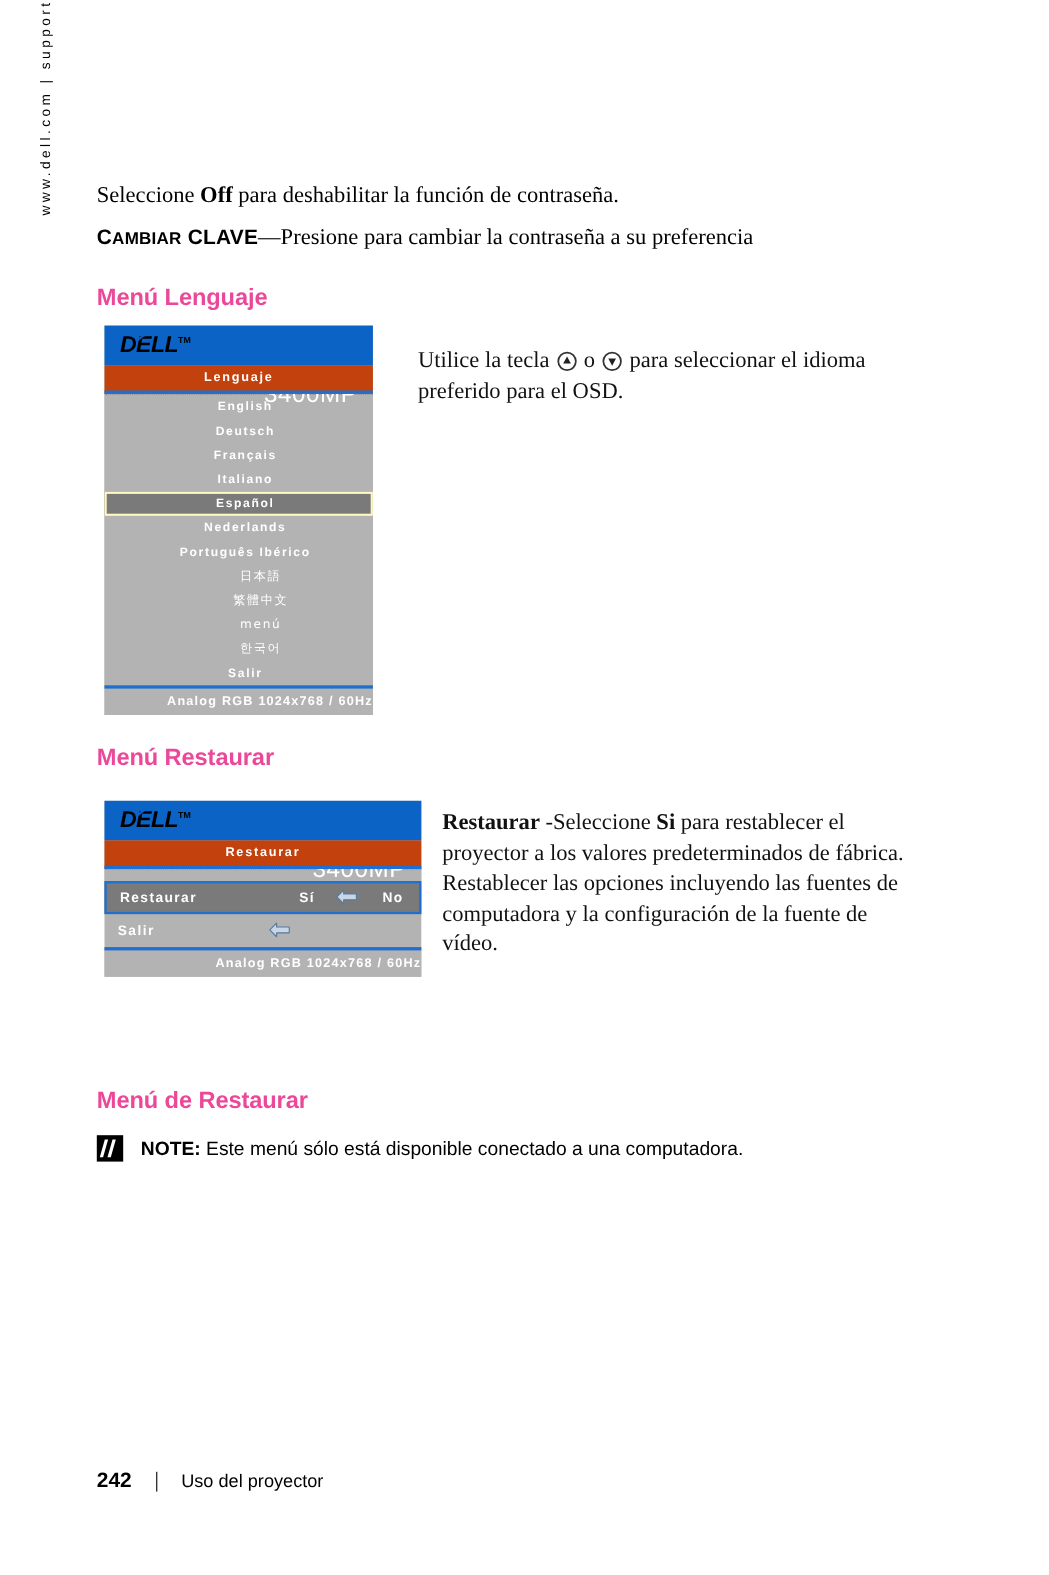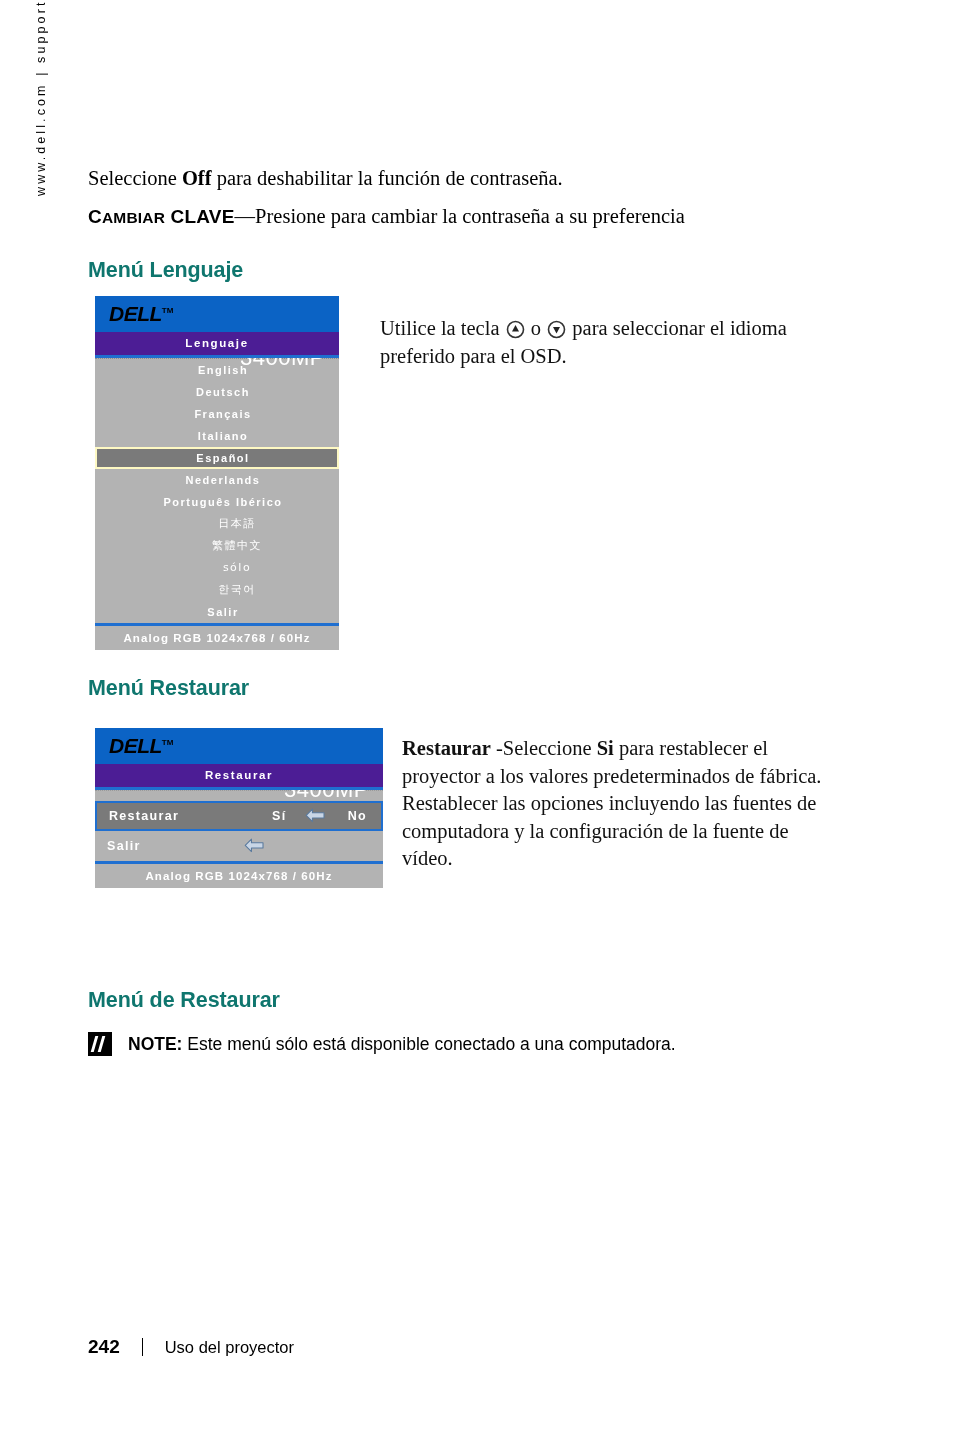--- a/index.html
+++ b/index.html
@@ -72,21 +72,21 @@
   }
 
   h2.section {
     position: absolute;
     left: 88px;
     margin: 0;
     font-family: "Liberation Sans", sans-serif;
     font-weight: bold;
     font-size: 21.5px;
     letter-spacing: -0.1px;
-    color: #0f766e;
+    color: #ec4899;
   }
   #h-lenguaje { top: 258px; }
   #h-restaurar { top: 676px; }
   #h-de-restaurar { top: 988px; }
 
   
   .osd {
     position: absolute;
     background: #b3b3b3;
     box-sizing: border-box;
@@ -136,21 +136,21 @@
     font-family: "Liberation Sans", sans-serif;
     font-size: 22px;
     color: #ffffff;
     letter-spacing: 0.5px;
     margin-top: 44px;
   }
   .osd-title {
     height: 23px;
     line-height: 23px;
     text-align: center;
-    background: #4c1d95;
+    background: #c2410c;
     color: #ffffff;
     font-size: 11.5px;
     font-weight: bold;
     letter-spacing: 1.6px;
     border-bottom: 3px solid #1f6fd0;
     position: relative;
   }
   .osd-body {
     background: #b3b3b3;
     border-top: 1px dotted #8c8c8c;
@@ -174,21 +174,21 @@
     margin-left: 28px;
   }
   .lang-row.selected {
     background: #7a7a7a;
     border: 2px solid #fef9c3;
     line-height: 18px;
   }
   .osd-status {
     height: 24px;
     line-height: 24px;
-    text-align: center;
+    text-align: right;
     background: #b3b3b3;
     color: #ffffff;
     font-size: 11.5px;
     font-weight: bold;
     letter-spacing: 1.1px;
     border-top: 3px solid #1f6fd0;
   }
 
   
   .rst-spacer {
@@ -355,21 +355,21 @@
   <div class="osd-body" id="lang-list">
       <div class="lang-row"><span>English</span></div>
       <div class="lang-row"><span>Deutsch</span></div>
       <div class="lang-row"><span>Français</span></div>
       <div class="lang-row"><span>Italiano</span></div>
       <div class="lang-row selected"><span>Español</span></div>
       <div class="lang-row"><span>Nederlands</span></div>
       <div class="lang-row"><span>Português Ibérico</span></div>
       <div class="lang-row cjk"><span>日本語</span></div>
       <div class="lang-row cjk"><span>繁體中文</span></div>
-      <div class="lang-row cjk"><span>sólo</span></div>
+      <div class="lang-row cjk"><span>menú</span></div>
       <div class="lang-row cjk"><span>한국어</span></div>
       <div class="lang-row"><span>Salir</span></div>
     </div>
   <div class="osd-status">Analog RGB 1024x768 / 60Hz</div>
 </div>
 
 <div class="rt-block" id="rt-lang">
   <span>Utilice la tecla </span><span class="keyicon"><svg width="19" height="19" viewBox="0 0 19 19">
         <circle cx="9.5" cy="9.5" r="8" fill="#fff" stroke="#333" stroke-width="1.6"></circle>
         <polygon points="9.5,5 13,11.5 6,11.5" fill="#222"></polygon>

